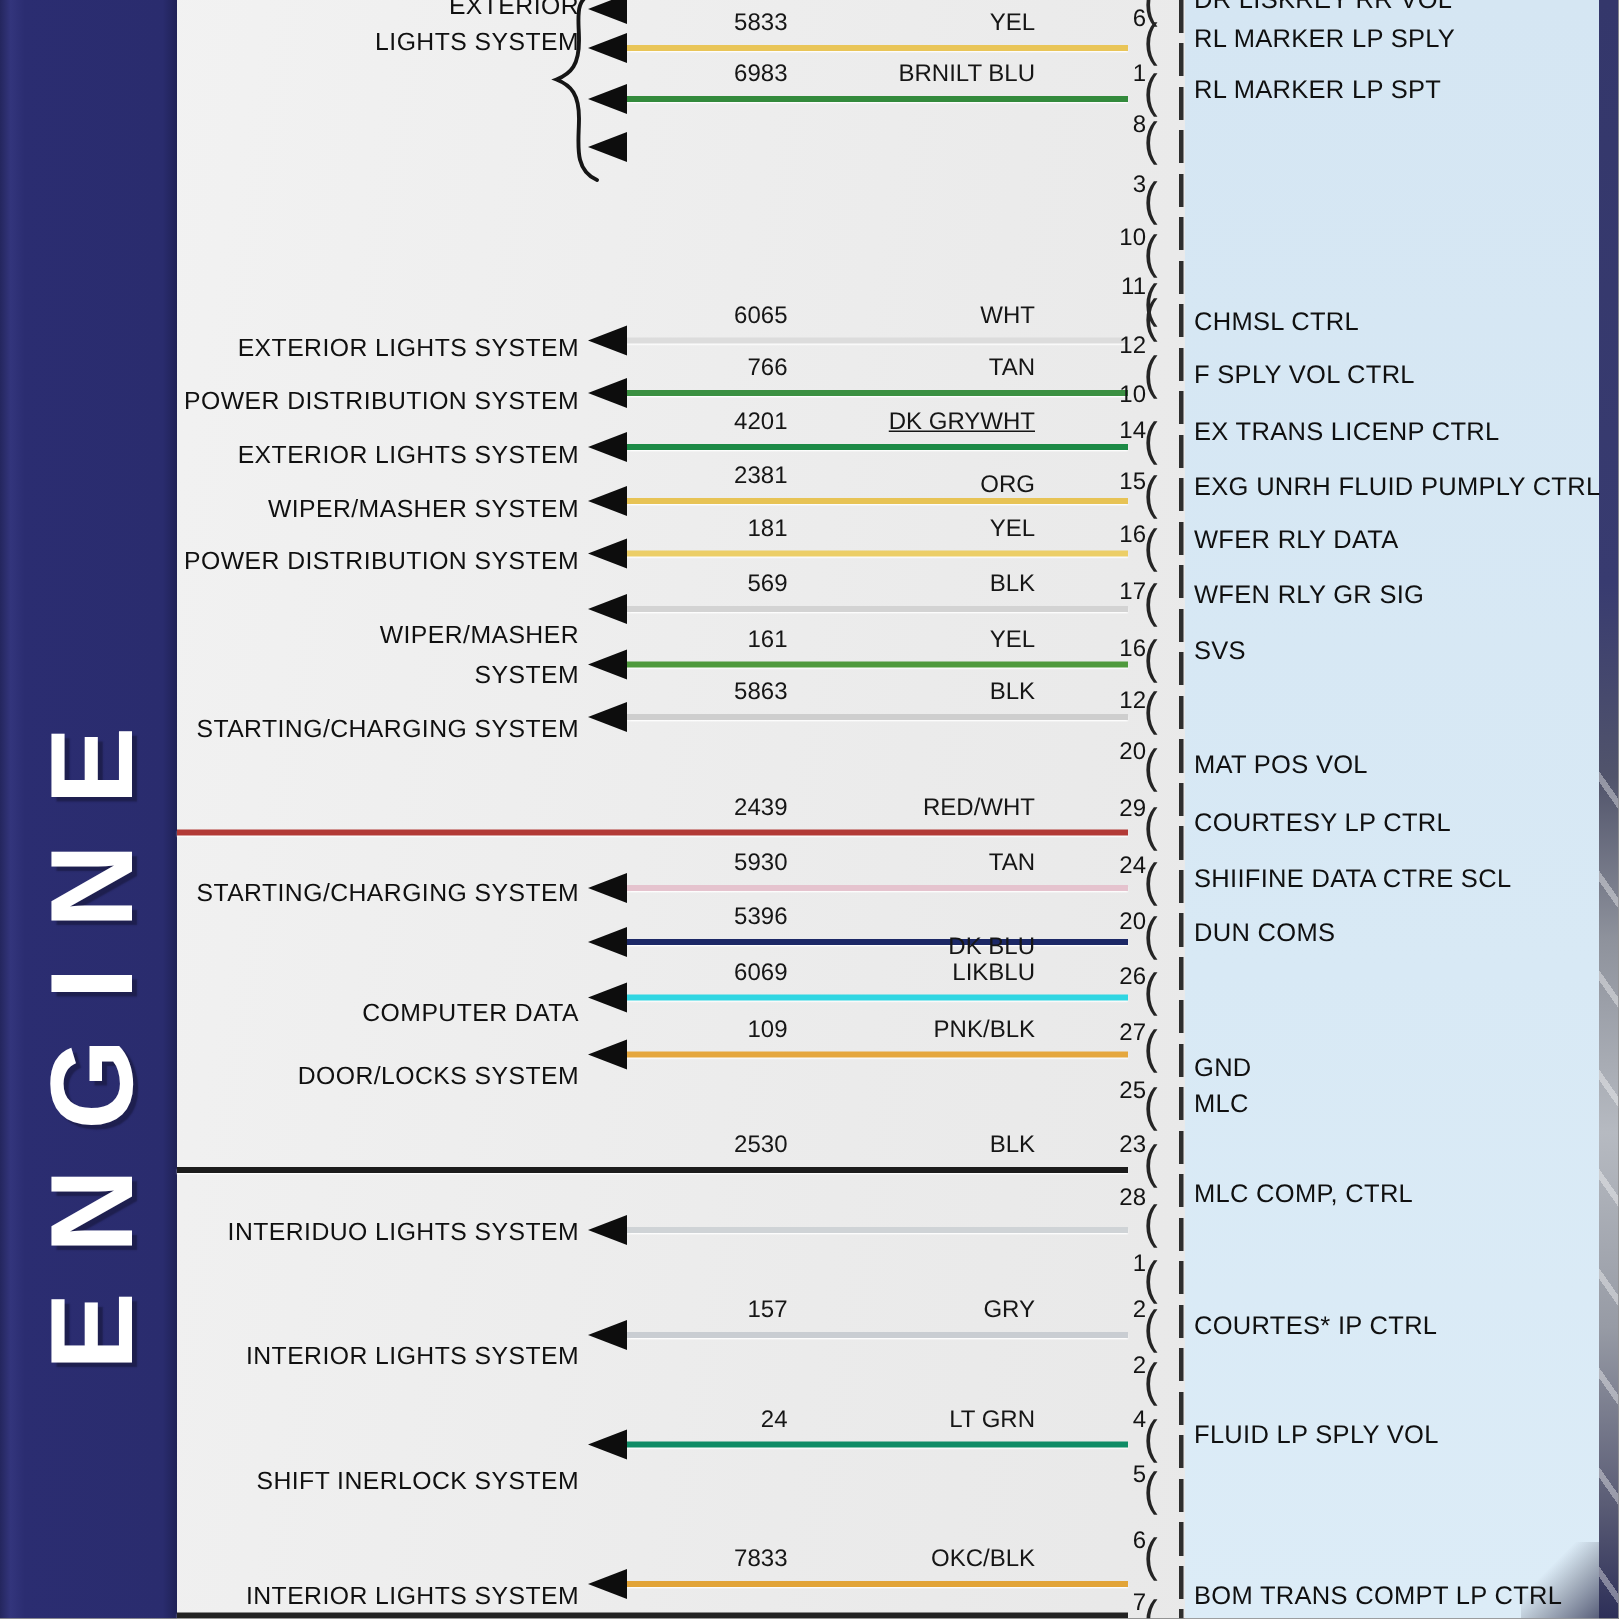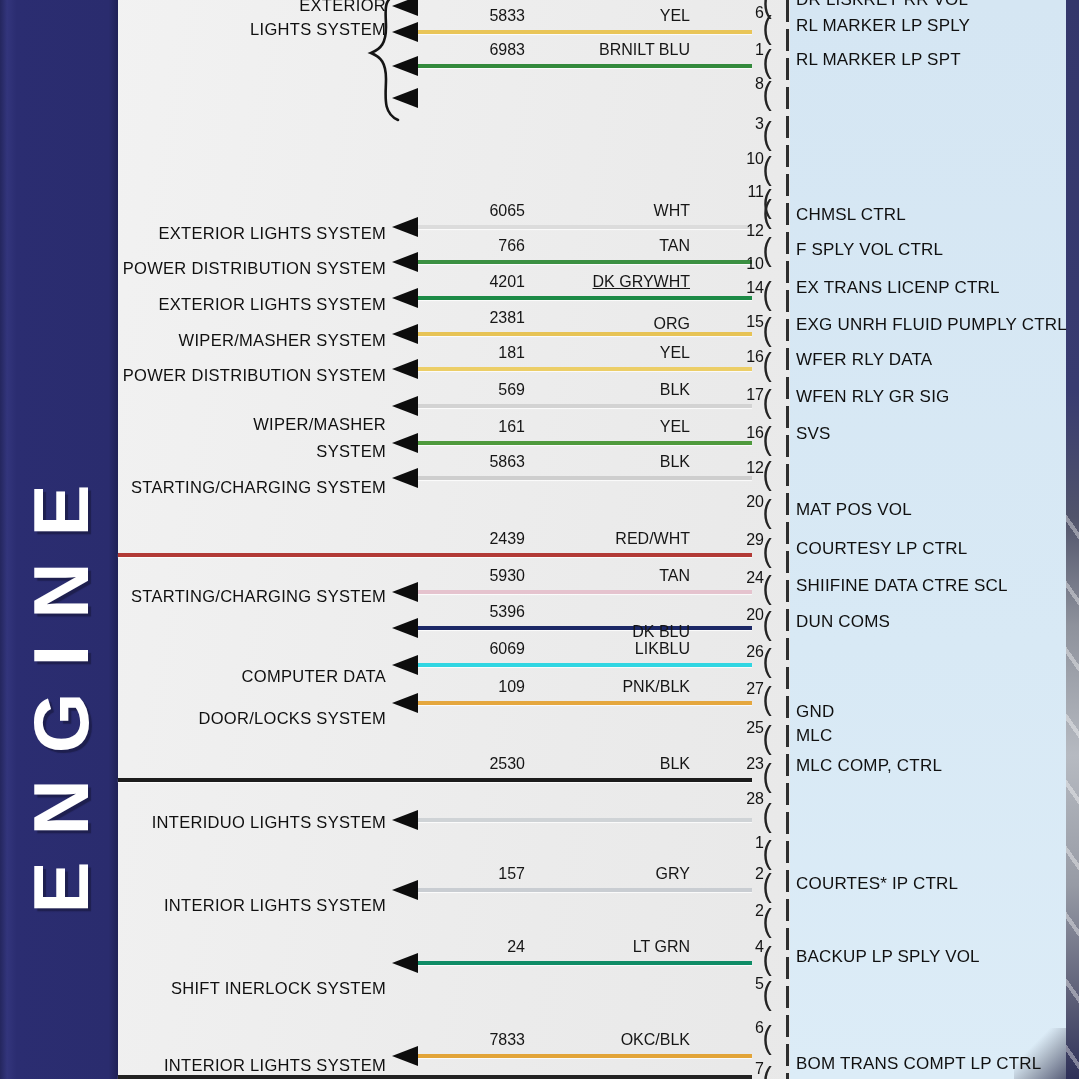--- a/index.html
+++ b/index.html
@@ -193,21 +193,21 @@
       <div class="pin-number" style="top: 689px;">27</div>
       <div class="paren" style="top: 698px;">(</div>
       <div class="pin-number" style="top: 728px;">25</div>
       <div class="paren" style="top: 737px;">(</div>
       <div class="signal" style="top: 736px;">MLC</div>
       <div class="wire-line" style="top: 778px; left: 118px; width: 634px; background: rgb(28, 28, 28);"></div>
       <div class="wire-number" style="top: 764px;">2530</div>
       <div class="color-code" style="top: 764px;">BLK</div>
       <div class="pin-number" style="top: 764px;">23</div>
       <div class="paren" style="top: 775px;">(</div>
-      <div class="signal" style="top: 766px;">MLC COMP, CTRL</div>
+      <div class="signal" style="top: 796px;">MLC COMP, CTRL</div>
       <div class="wire-line" style="top: 818px; left: 418px; width: 334px; background: rgb(207, 211, 214);"></div>
       <div class="arrow" style="top: 810px; left: 392px;"></div>
       <div class="sys-label" style="top: 822px;">INTERIDUO LIGHTS SYSTEM</div>
       <div class="pin-number" style="top: 799px;">28</div>
       <div class="paren" style="top: 815px;">(</div>
       <div class="pin-number" style="top: 843px;">1</div>
       <div class="paren" style="top: 852px;">(</div>
       <div class="wire-line" style="top: 888px; left: 418px; width: 334px; background: rgb(201, 205, 210);"></div>
       <div class="arrow" style="top: 880px; left: 392px;"></div>
       <div class="sys-label" style="top: 905px;">INTERIOR LIGHTS SYSTEM</div>
@@ -218,21 +218,21 @@
       <div class="signal" style="top: 884px;">COURTES* IP CTRL</div>
       <div class="pin-number" style="top: 911px;">2</div>
       <div class="paren" style="top: 920px;">(</div>
       <div class="wire-line" style="top: 961px; left: 418px; width: 334px; background: rgb(15, 140, 102);"></div>
       <div class="arrow" style="top: 953px; left: 392px;"></div>
       <div class="sys-label" style="top: 988px;">SHIFT INERLOCK SYSTEM</div>
       <div class="wire-number" style="top: 947px;">24</div>
       <div class="color-code" style="top: 947px;">LT GRN</div>
       <div class="pin-number" style="top: 947px;">4</div>
       <div class="paren" style="top: 958px;">(</div>
-      <div class="signal" style="top: 957px;">BACKUP LP SPLY VOL</div>
+      <div class="signal" style="top: 957px;">FLUID LP SPLY VOL</div>
       <div class="pin-number" style="top: 984px;">5</div>
       <div class="paren" style="top: 993px;">(</div>
       <div class="pin-number" style="top: 1028px;">6</div>
       <div class="paren" style="top: 1037px;">(</div>
       <div class="wire-line" style="top: 1054px; left: 418px; width: 334px; background: rgb(226, 164, 56);"></div>
       <div class="arrow" style="top: 1046px; left: 392px;"></div>
       <div class="sys-label" style="top: 1065px;">INTERIOR LIGHTS SYSTEM</div>
       <div class="wire-number" style="top: 1040px;">7833</div>
       <div class="color-code" style="top: 1040px;">OKC/BLK</div>
       <div class="signal" style="top: 1064px;">BOM TRANS COMPT LP CTRL</div>

